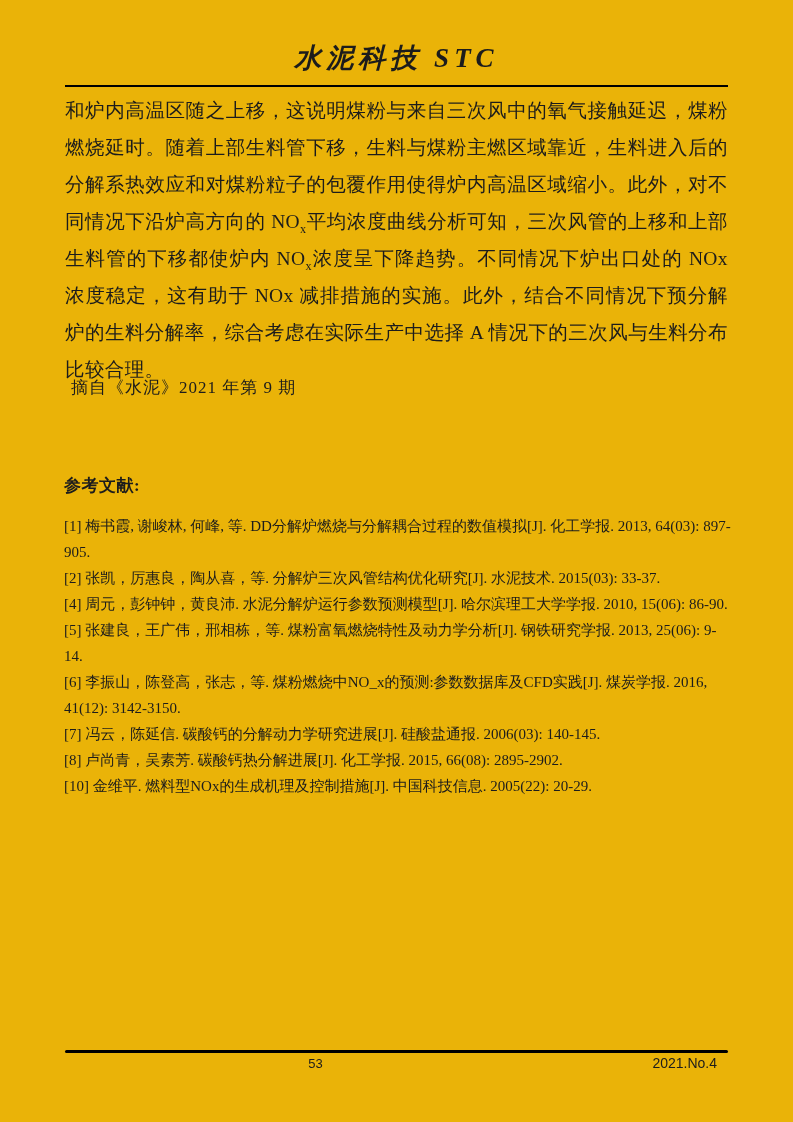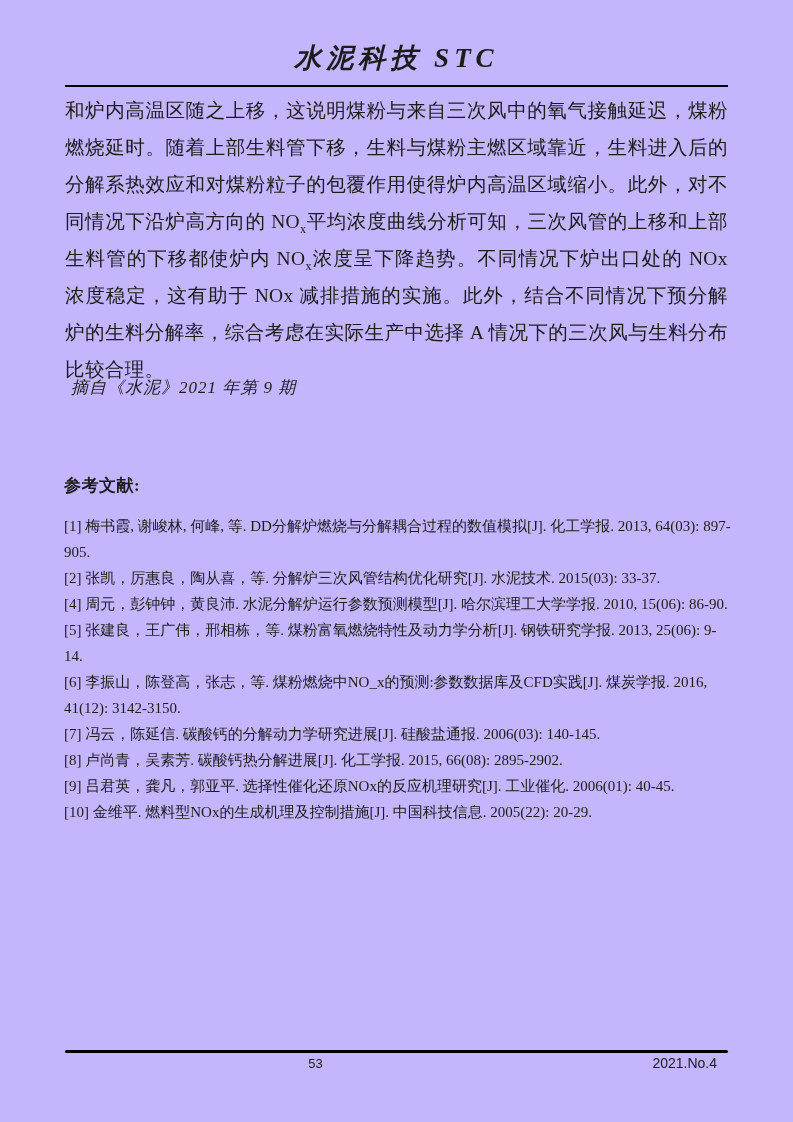--- a/index.html
+++ b/index.html
@@ -5,21 +5,21 @@
   html, body {
     margin: 0;
     padding: 0;
     background: #e8e8e8;
   }
   .page {
     position: relative;
     width: 793px;
     height: 1122px;
     margin: 0 auto;
-    background: #c4b5fd;
+    background: #eab308;
     color: #1c1c1c;
     font-family: "Liberation Serif", "DejaVu Serif", serif;
     overflow: hidden;
   }
   .journal-header {
     position: absolute;
     top: 40px;
     left: 0;
     width: 793px;
     text-align: center;
@@ -51,21 +51,20 @@
   }
   .body-text sub {
     font-size: 0.62em;
     line-height: 0;
   }
   .source-note {
     position: absolute;
     top: 376px;
     left: 71px;
     font-size: 17px;
-    font-style: italic;
     letter-spacing: 1px;
     text-align: center;
   }
   .ref-heading {
     position: absolute;
     top: 474px;
     left: 64px;
     font-size: 17px;
     font-weight: bold;
     letter-spacing: 0.5px;
@@ -125,21 +124,20 @@
   <div class="ref-heading">参考文献:</div>
 
   <div class="ref-list">
       <div class="ref-line">[1] 梅书霞, 谢峻林, 何峰, 等. DD分解炉燃烧与分解耦合过程的数值模拟[J]. 化工学报. 2013, 64(03): 897-905.</div>
       <div class="ref-line">[2] 张凯，厉惠良，陶从喜，等. 分解炉三次风管结构优化研究[J]. 水泥技术. 2015(03): 33-37.</div>
       <div class="ref-line">[4] 周元，彭钟钟，黄良沛. 水泥分解炉运行参数预测模型[J]. 哈尔滨理工大学学报. 2010, 15(06): 86-90.</div>
       <div class="ref-line">[5] 张建良，王广伟，邢相栋，等. 煤粉富氧燃烧特性及动力学分析[J]. 钢铁研究学报. 2013, 25(06): 9-14.</div>
       <div class="ref-line">[6] 李振山，陈登高，张志，等. 煤粉燃烧中NO_x的预测:参数数据库及CFD实践[J]. 煤炭学报. 2016, 41(12): 3142-3150.</div>
       <div class="ref-line">[7] 冯云，陈延信. 碳酸钙的分解动力学研究进展[J]. 硅酸盐通报. 2006(03): 140-145.</div>
       <div class="ref-line">[8] 卢尚青，吴素芳. 碳酸钙热分解进展[J]. 化工学报. 2015, 66(08): 2895-2902.</div>
-      <div class="ref-line">[9] 吕君英，龚凡，郭亚平. 选择性催化还原NOx的反应机理研究[J]. 工业催化. 2006(01): 40-45.</div>
       <div class="ref-line">[10] 金维平. 燃料型NOx的生成机理及控制措施[J]. 中国科技信息. 2005(22): 20-29.</div>
     </div>
 
   <div class="rule-bottom"></div>
 
   <div class="footer-page-number">53</div>
 
   <div class="footer-issue">2021.No.4</div>
 
 </div>

